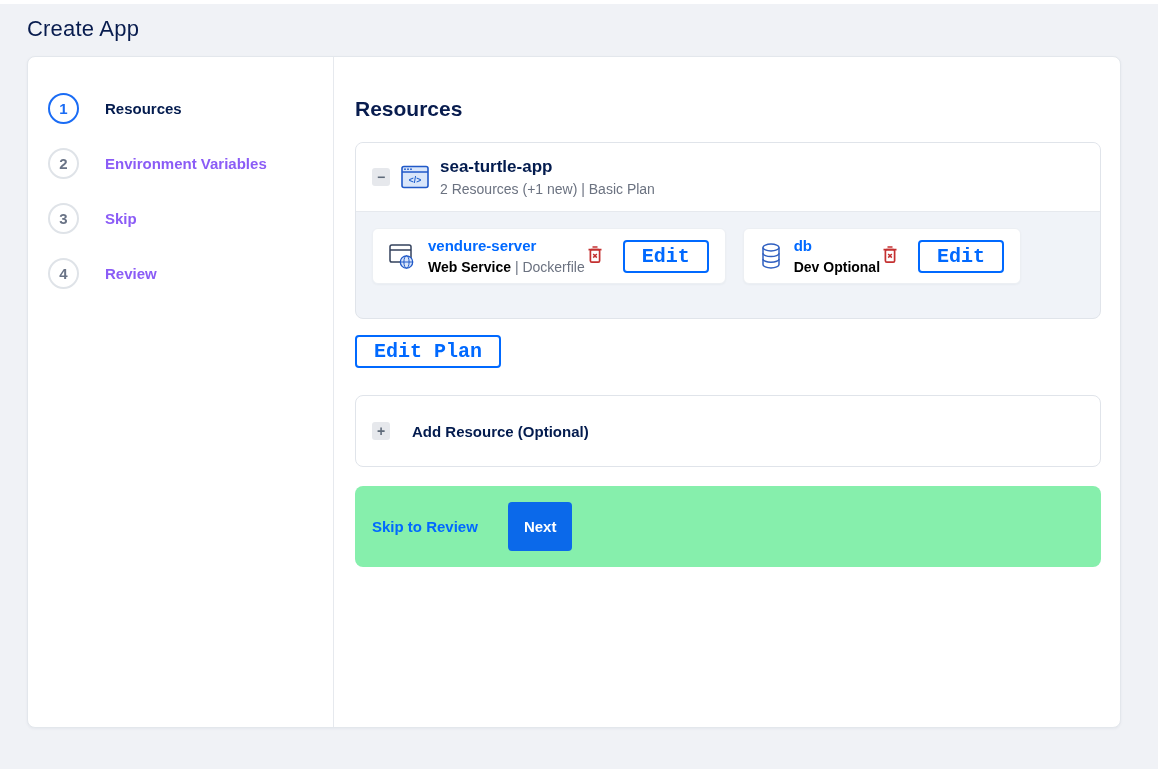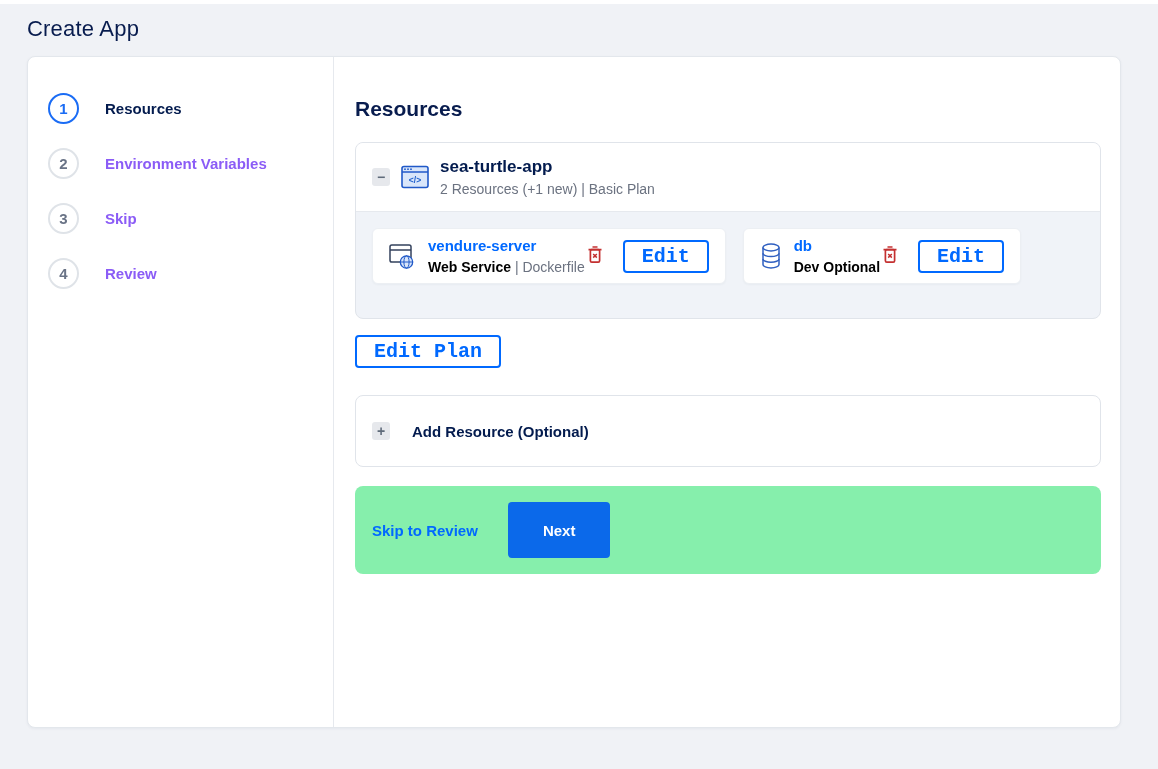--- a/index.html
+++ b/index.html
@@ -182,22 +182,22 @@
     margin-right: 30px;
   }
   .btn-primary {
     background: #0b69ea;
     border: none;
     border-radius: 4px;
     color: #ffffff;
     font-family: "Liberation Sans", sans-serif;
     font-size: 15px;
     font-weight: 700;
-    height: 56px;
-    padding: 0 35px;
+    height: 49px;
+    padding: 0 16px;
     cursor: pointer;
   }
 </style>
 </head>
 <body>
 
 <div class="top-strip"></div>
 
 <h1 class="page-title">Create App</h1>
 

